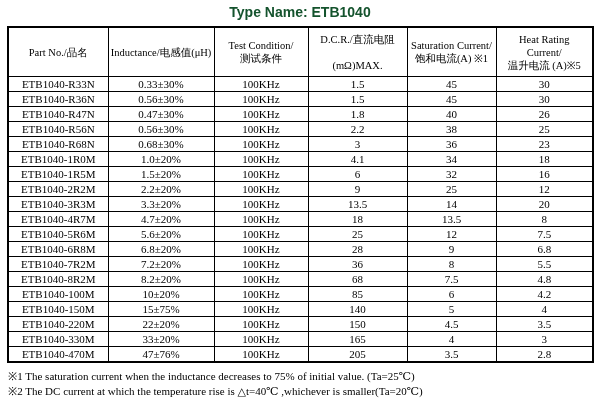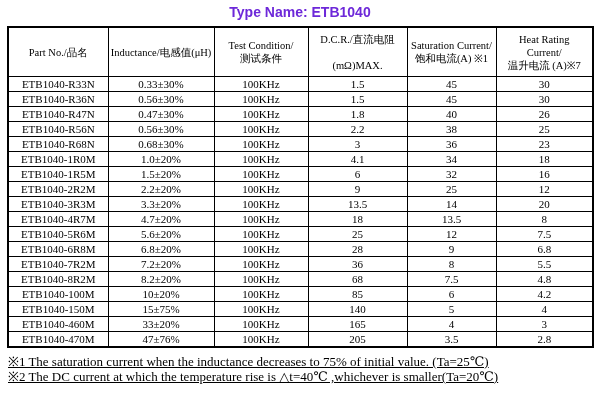--- a/index.html
+++ b/index.html
@@ -14,21 +14,21 @@
     font-family: "Liberation Serif", "DejaVu Serif", serif;
     color: #000000;
   }
   .page-title {
     text-align: center;
     padding-top: 4px;
     font-family: "Liberation Sans", "DejaVu Sans", sans-serif;
     font-weight: bold;
     font-size: 14px;
     line-height: 16px;
-    color: #6d28d9;
+    color: #14532d;
   }
   table.spec-table {
     border-collapse: collapse;
     table-layout: fixed;
     width: 585px;
     margin: 6px 0 0 7px;
     border: 2px solid #000000;
   }
   table.spec-table th,
   table.spec-table td {
@@ -48,25 +48,24 @@
   table.spec-table td {
     height: 14px;
     font-size: 11px;
     line-height: 13px;
     white-space: nowrap;
   }
   .footnotes {
     margin: 6px 0 0 8px;
   }
   .footnote {
-    font-size: 13px;
+    font-size: 11px;
     line-height: 15px;
     color: #000000;
     white-space: nowrap;
-    text-decoration: underline;
   }
 </style>
 </head>
 <body>
 
 <div class="page-title">Type Name: ETB1040</div>
 
 <table class="spec-table">
   <colgroup>
       <col style="width: 100px;">
@@ -82,21 +81,21 @@
       <th>Inductance/电感值(μH)</th>
       <th>Test Condition/
 测试条件</th>
       <th>D.C.R./直流电阻
 
 (mΩ)MAX.</th>
       <th>Saturation Current/
 饱和电流(A) ※1</th>
       <th>Heat Rating
 Current/
-温升电流 (A)※7</th>
+温升电流 (A)※5</th>
     </tr>
   </thead>
   <tbody>
   <tr>
         <td>ETB1040-R33N</td>
         <td>0.33±30%</td>
         <td>100KHz</td>
         <td>1.5</td>
         <td>45</td>
         <td>30</td>
@@ -215,21 +214,29 @@
       </tr>
       <tr>
         <td>ETB1040-150M</td>
         <td>15±75%</td>
         <td>100KHz</td>
         <td>140</td>
         <td>5</td>
         <td>4</td>
       </tr>
       <tr>
-        <td>ETB1040-460M</td>
+        <td>ETB1040-220M</td>
+        <td>22±20%</td>
+        <td>100KHz</td>
+        <td>150</td>
+        <td>4.5</td>
+        <td>3.5</td>
+      </tr>
+      <tr>
+        <td>ETB1040-330M</td>
         <td>33±20%</td>
         <td>100KHz</td>
         <td>165</td>
         <td>4</td>
         <td>3</td>
       </tr>
       <tr>
         <td>ETB1040-470M</td>
         <td>47±76%</td>
         <td>100KHz</td>

